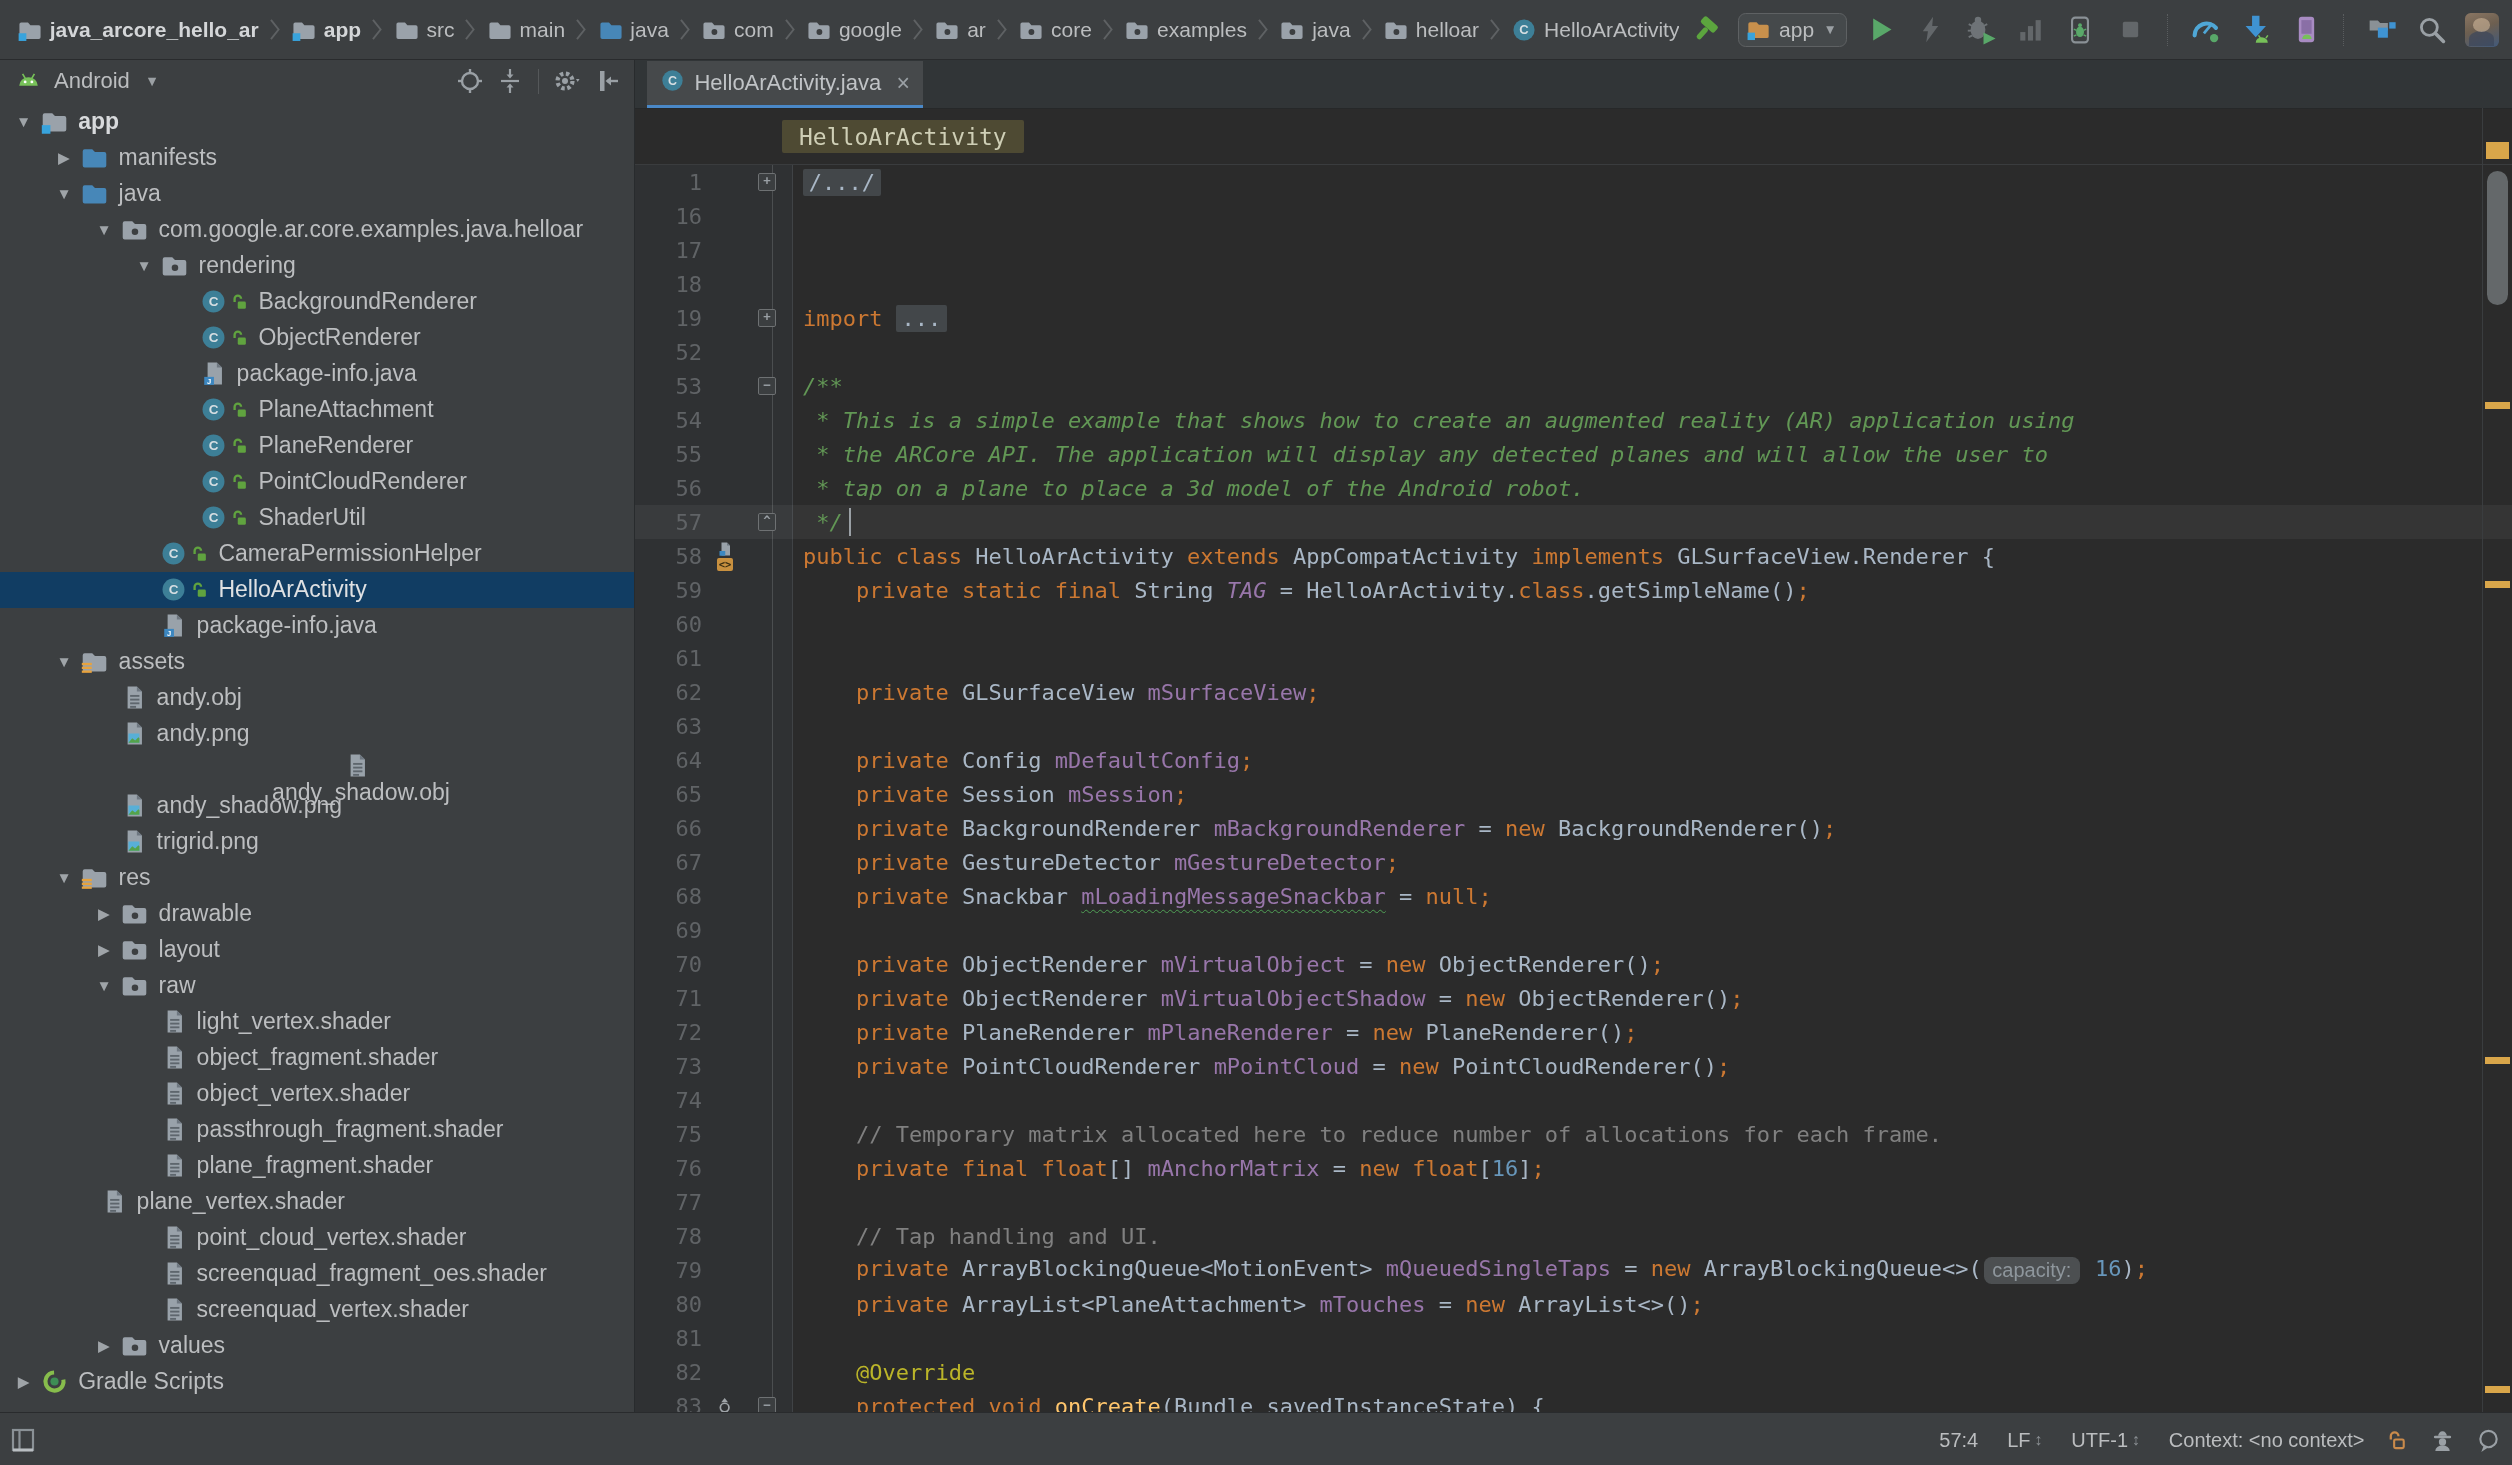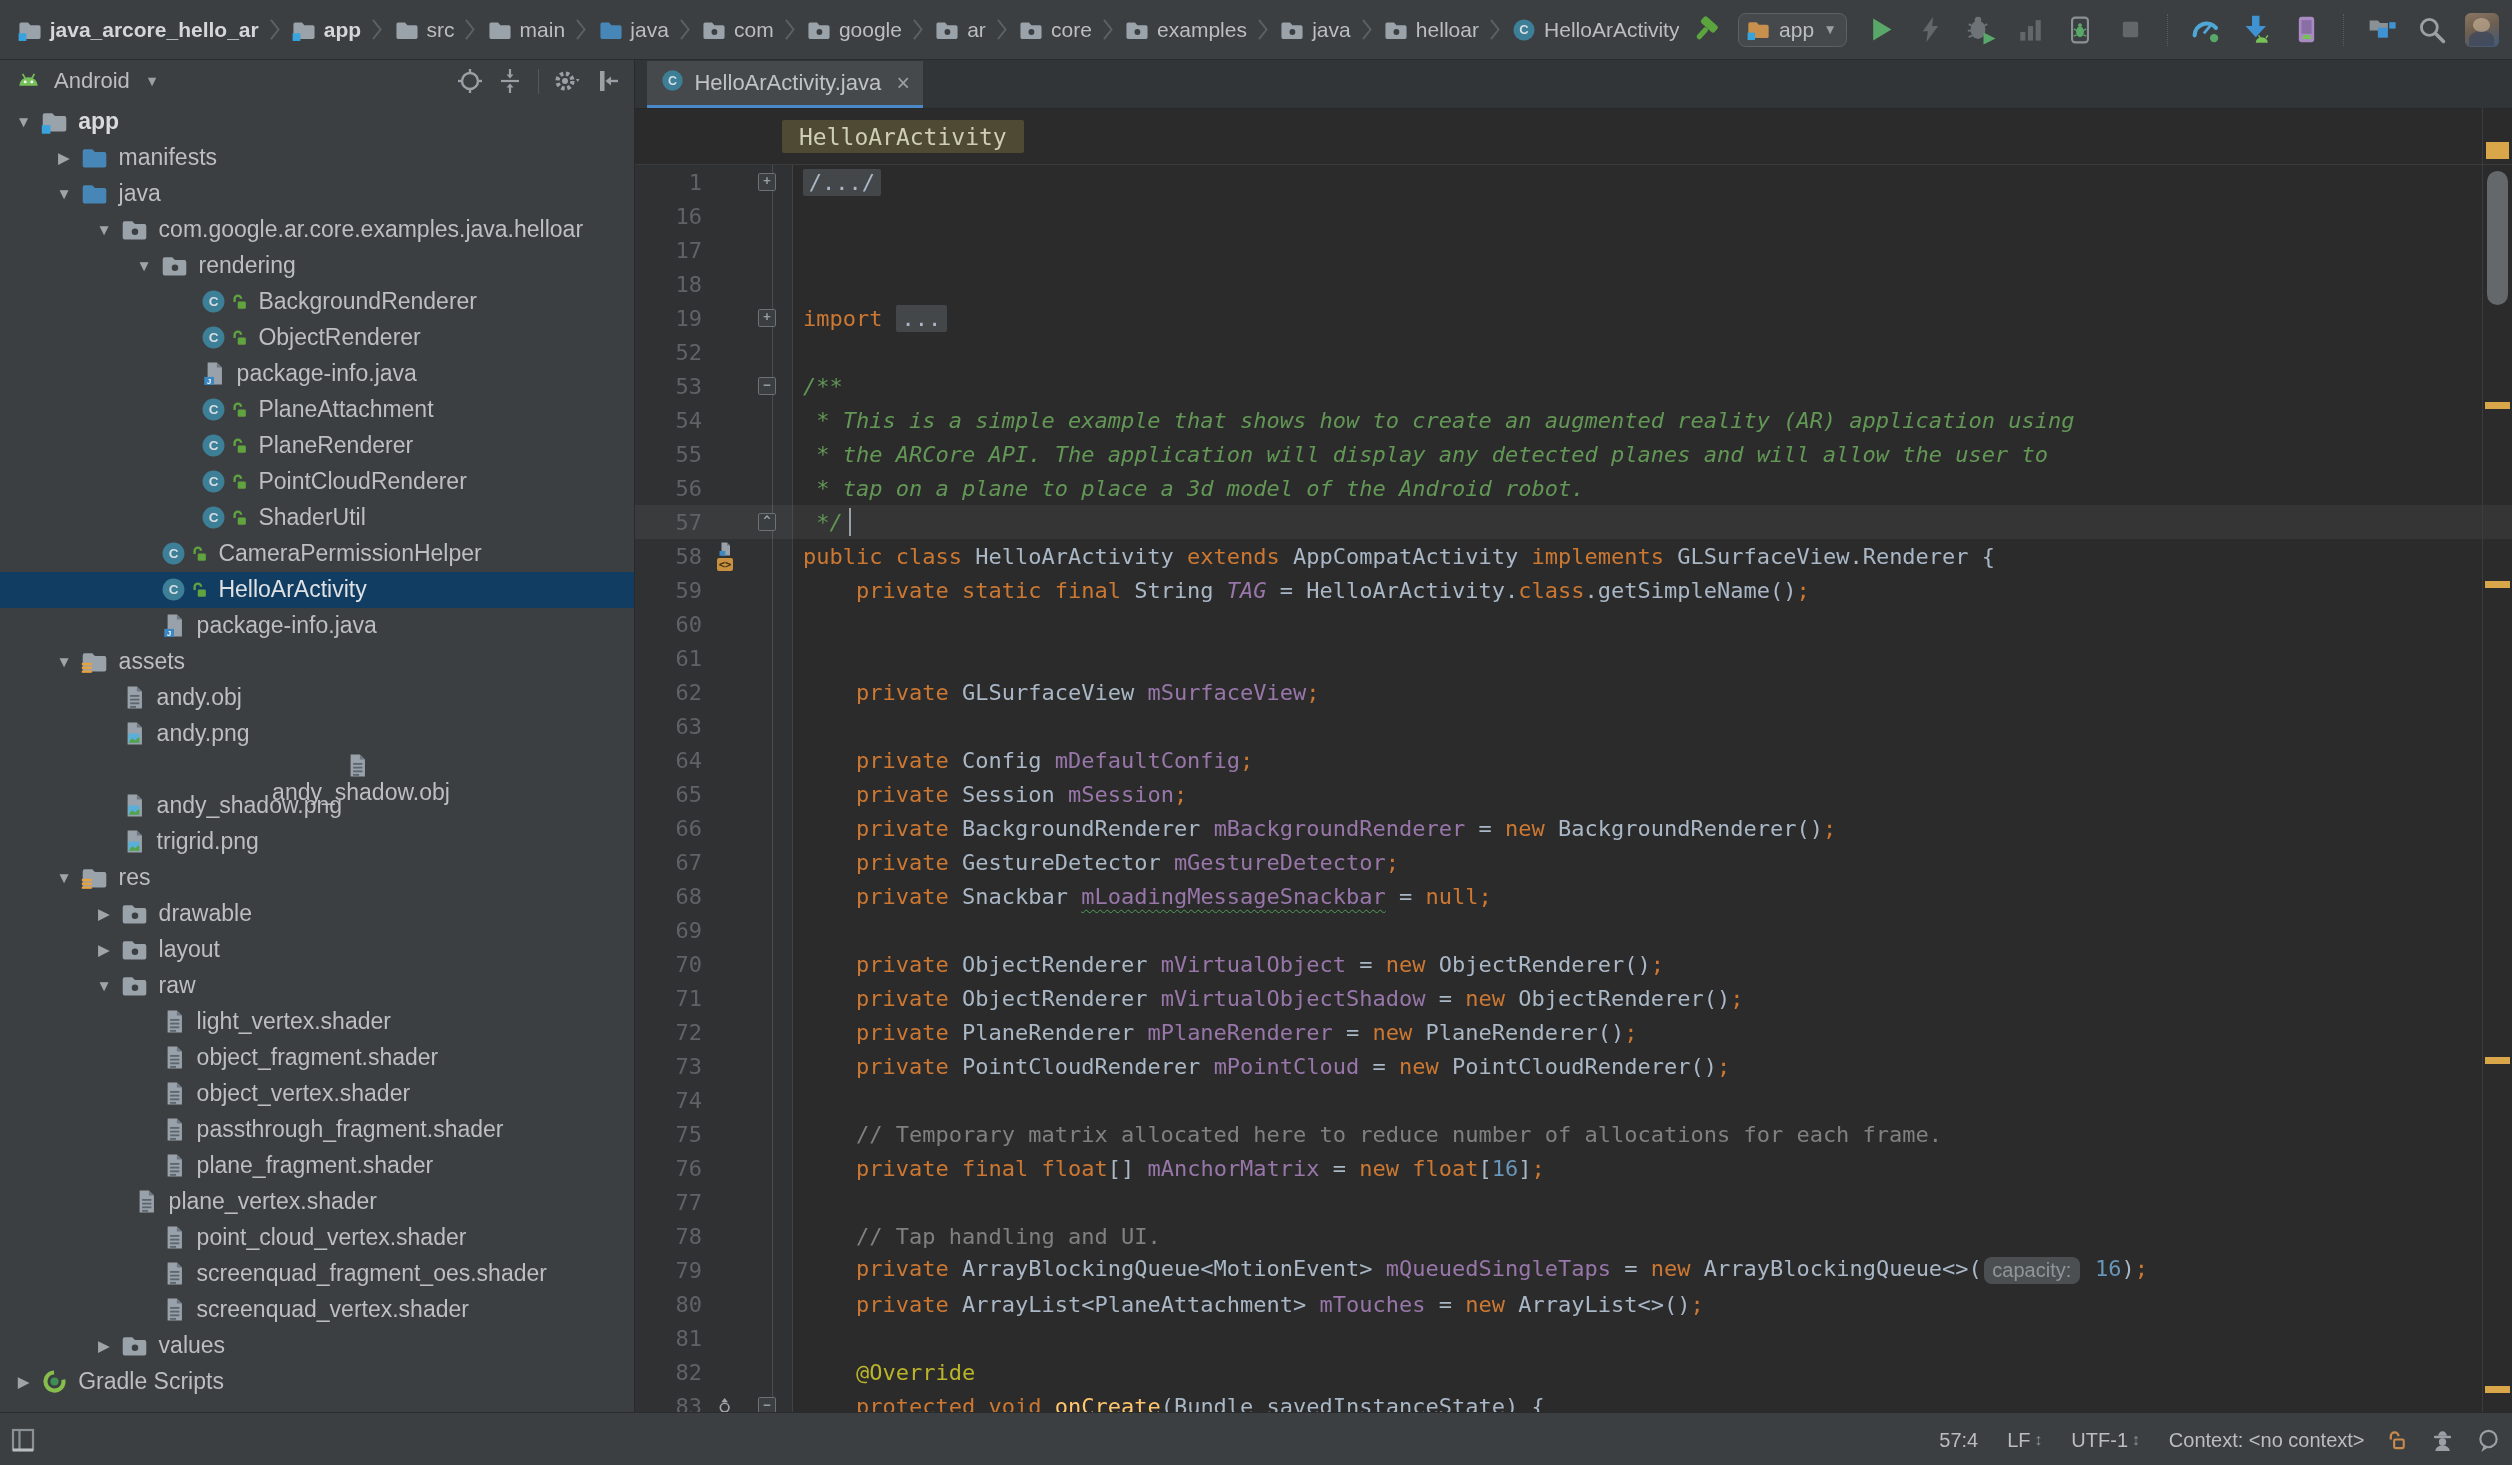--- a/index.html
+++ b/index.html
@@ -798,21 +798,21 @@
                 <path d="M9 3 h11 l6 6 v20 H9z" fill="#99a2aa"></path>
                 <path d="M20 3 l6 6 h-6z" fill="#6e7780"></path>
                 <rect x="12" y="13" width="11" height="2.2" fill="#5e666d"></rect>
                 <rect x="12" y="17.4" width="11" height="2.2" fill="#5e666d"></rect>
                 <rect x="12" y="21.8" width="11" height="2.2" fill="#5e666d"></rect>
                 <rect x="12" y="26" width="7" height="2.2" fill="#5e666d"></rect>
               </svg>
             </span>
             <span class="tlabel">plane_fragment.shader</span>
           </div>
-          <div class="trow" style="padding-left: 100px;">
+          <div class="trow" style="padding-left: 68px;">
             <span class="arr"></span>
             <span class="ticon">
               <svg viewBox="0 0 32 32" width="27" height="27">
                 <path d="M9 3 h11 l6 6 v20 H9z" fill="#99a2aa"></path>
                 <path d="M20 3 l6 6 h-6z" fill="#6e7780"></path>
                 <rect x="12" y="13" width="11" height="2.2" fill="#5e666d"></rect>
                 <rect x="12" y="17.4" width="11" height="2.2" fill="#5e666d"></rect>
                 <rect x="12" y="21.8" width="11" height="2.2" fill="#5e666d"></rect>
                 <rect x="12" y="26" width="7" height="2.2" fill="#5e666d"></rect>
               </svg>

